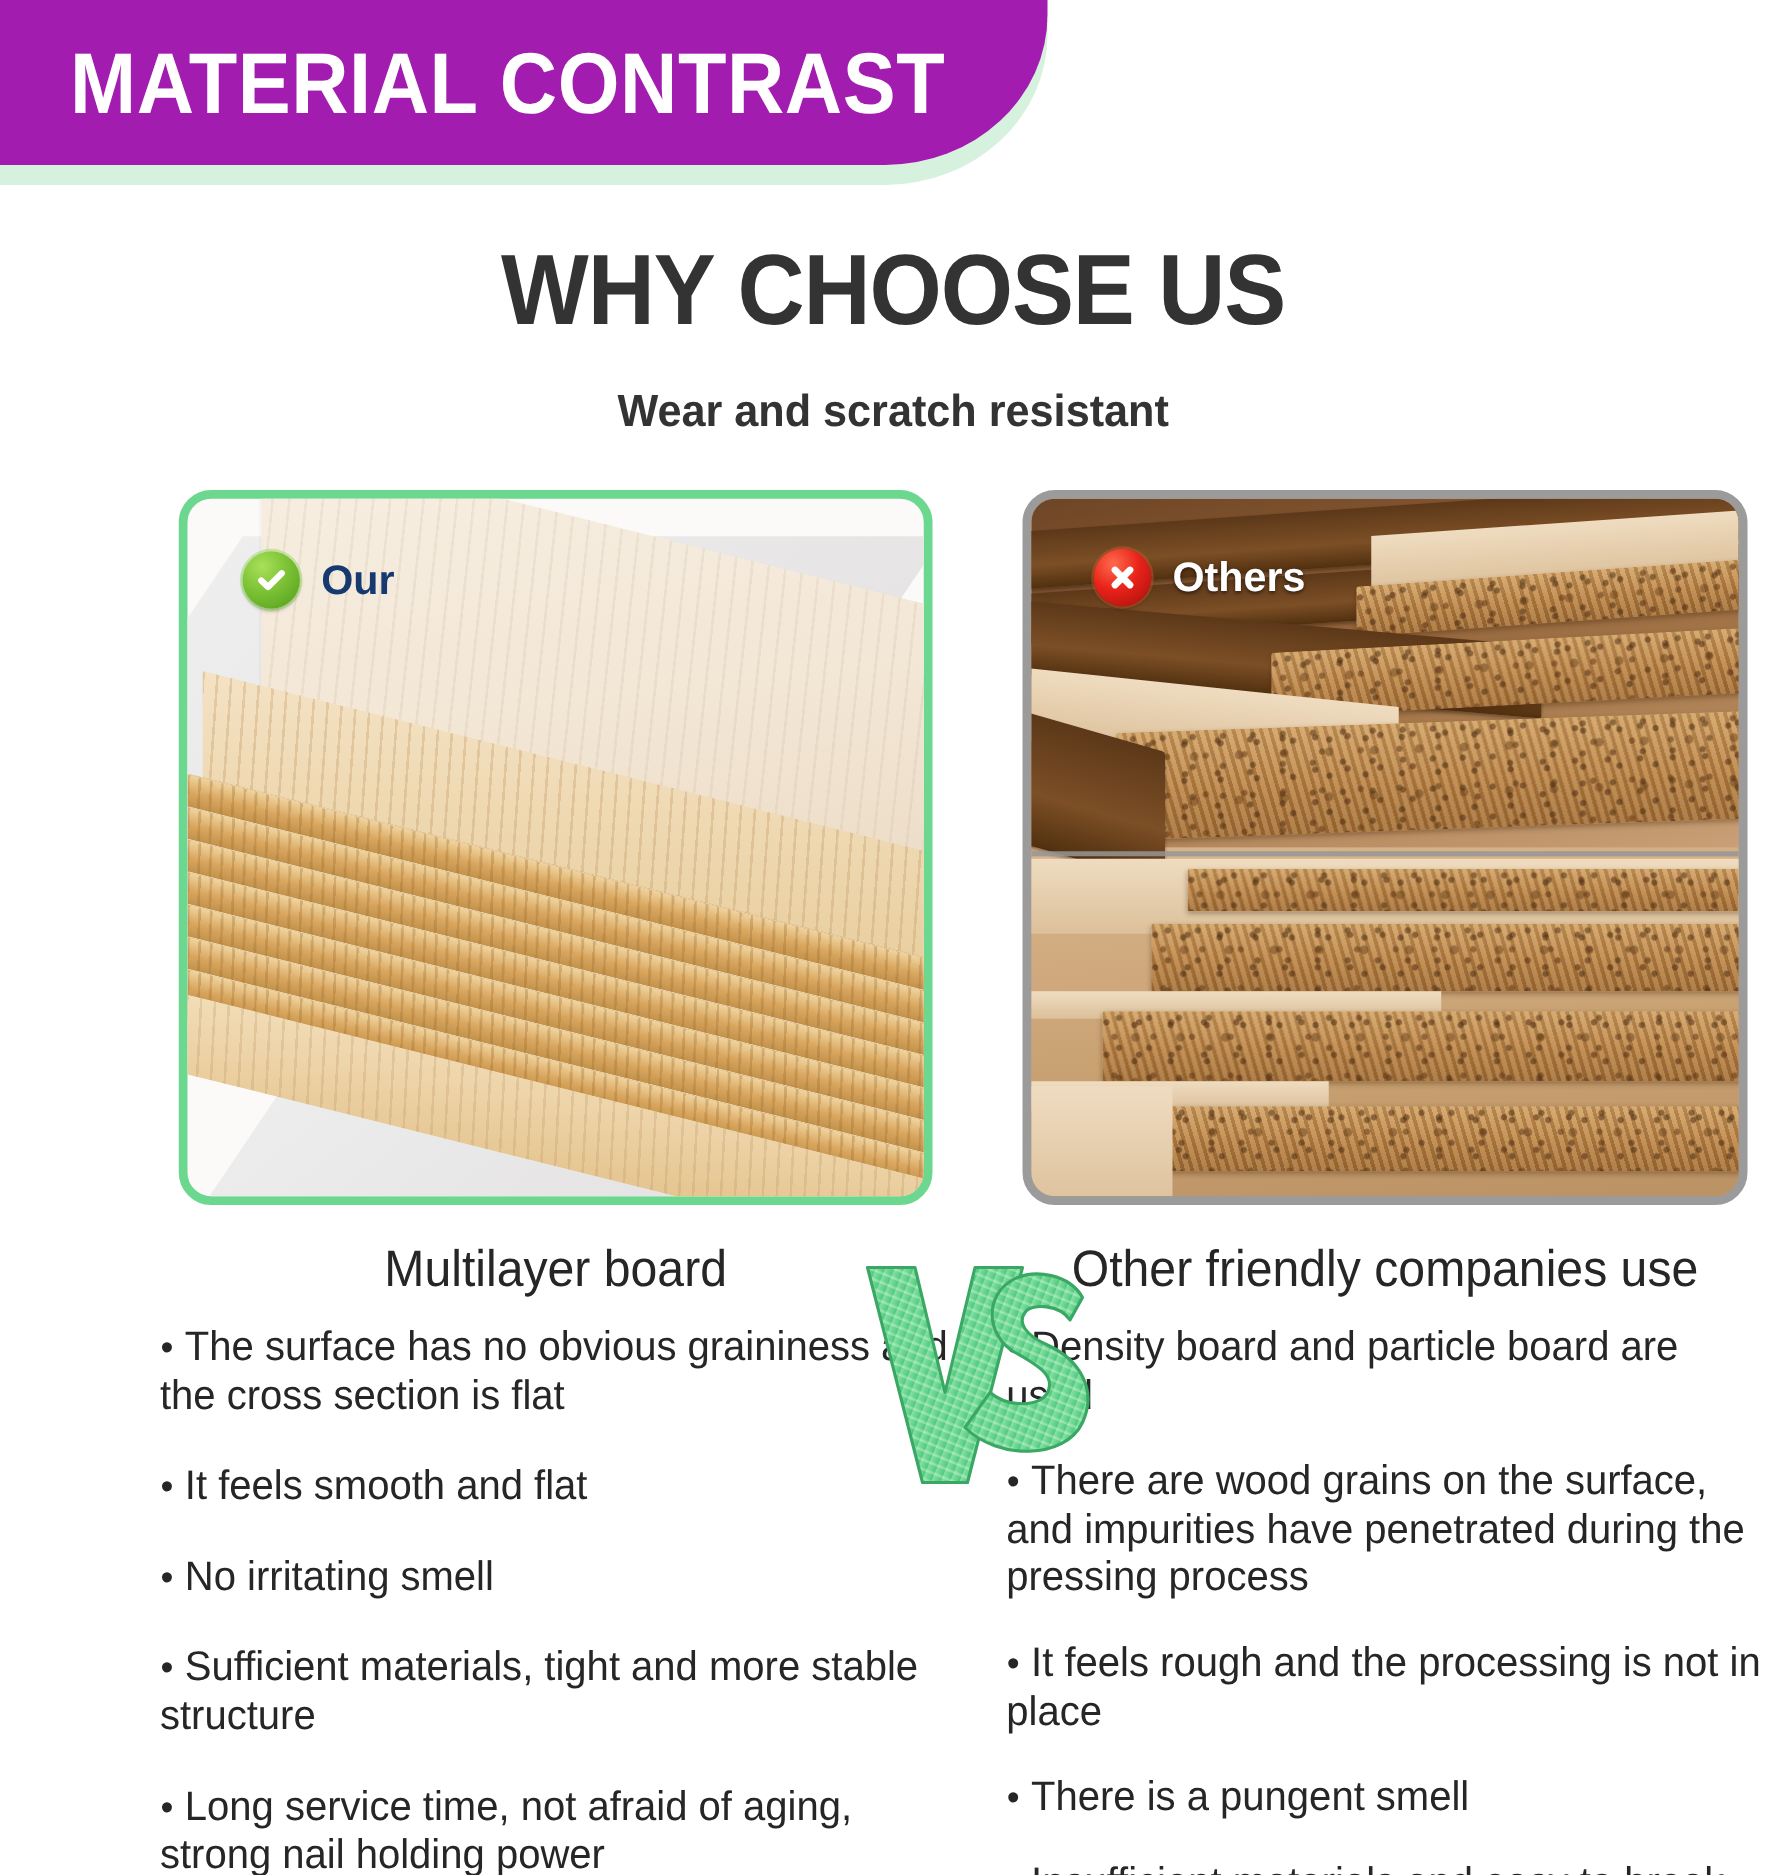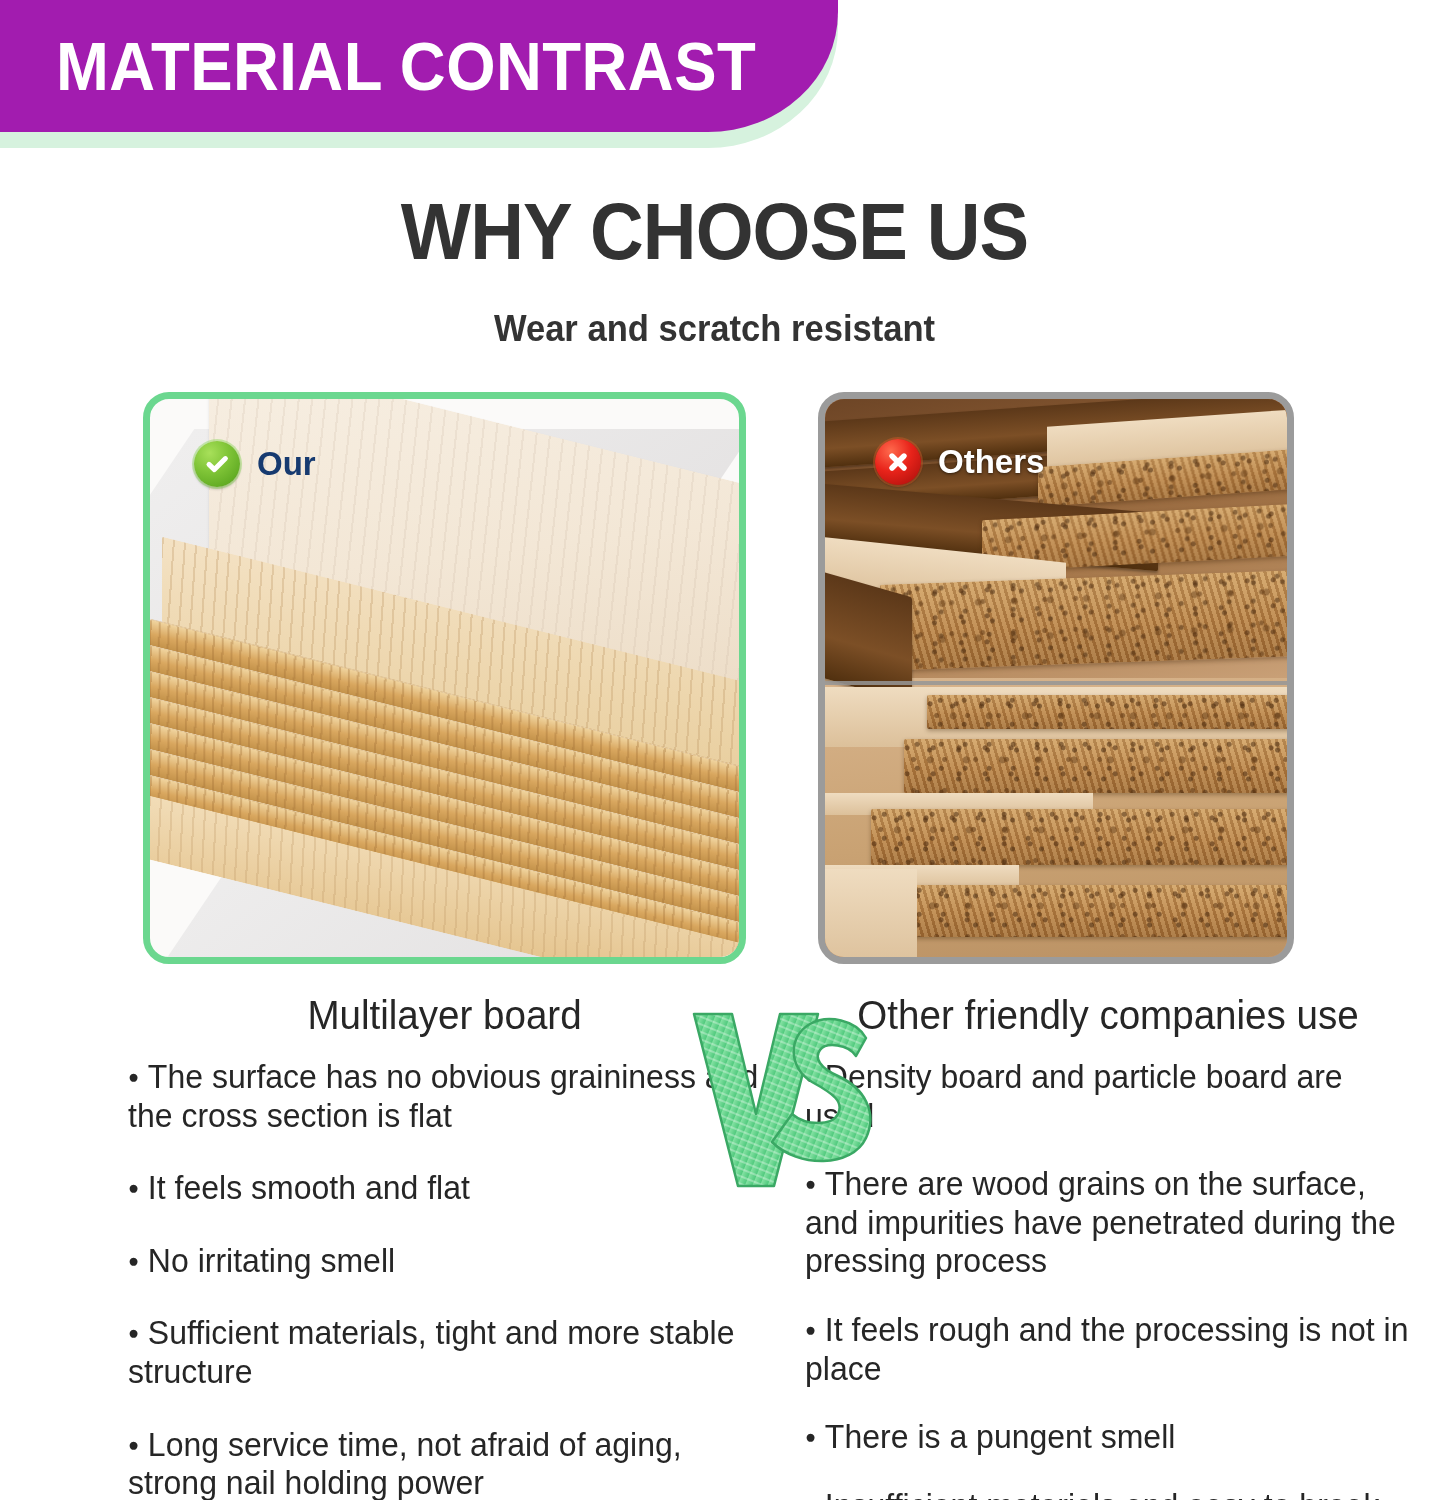--- a/index.html
+++ b/index.html
@@ -95,21 +95,21 @@
     box-sizing: border-box;
   }
   .panel-our {
     left: 143px;
     width: 603px;
     border: 7px solid #6bd78f;
     background: #fbfaf9;
   }
   .panel-others {
     left: 818px;
-    width: 476px;
+    width: 580px;
     border: 7px solid #9b9b9b;
     background: #b49078;
   }
 
   
   .badge-row {
     position: absolute;
     left: 44px;
     top: 42px;
     display: flex;

